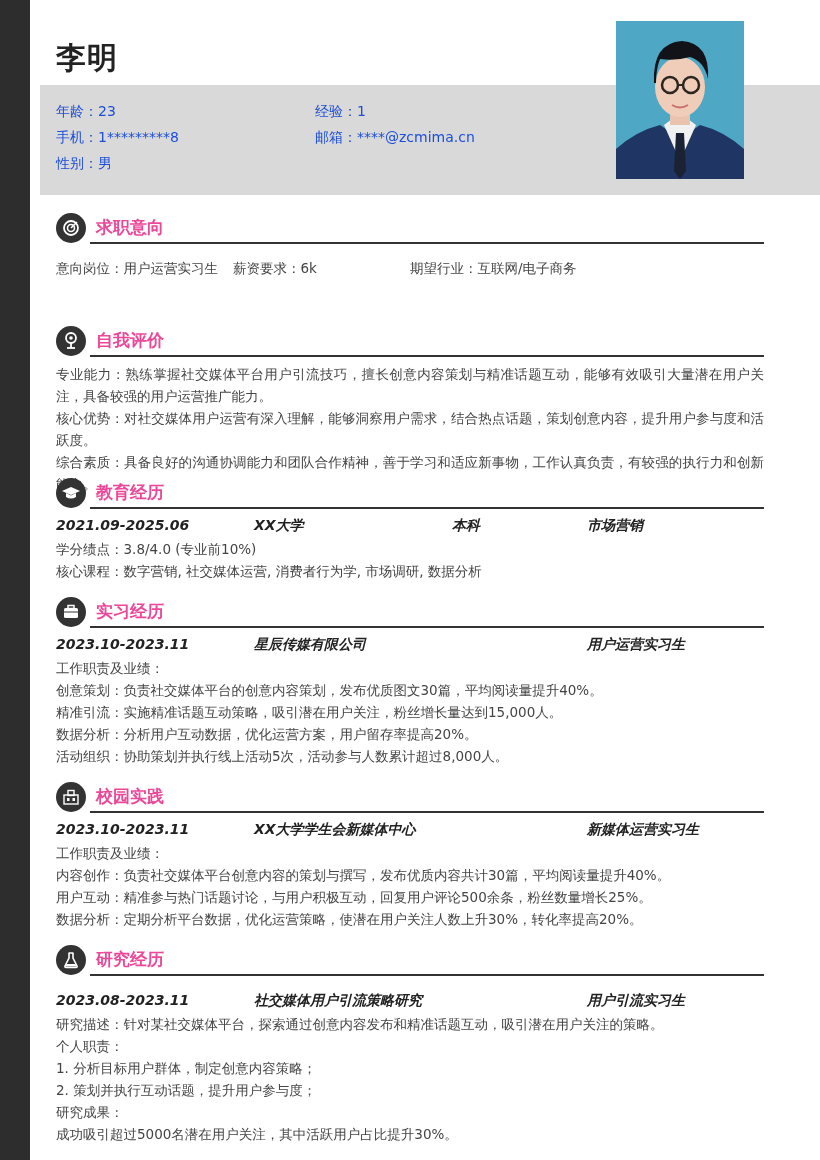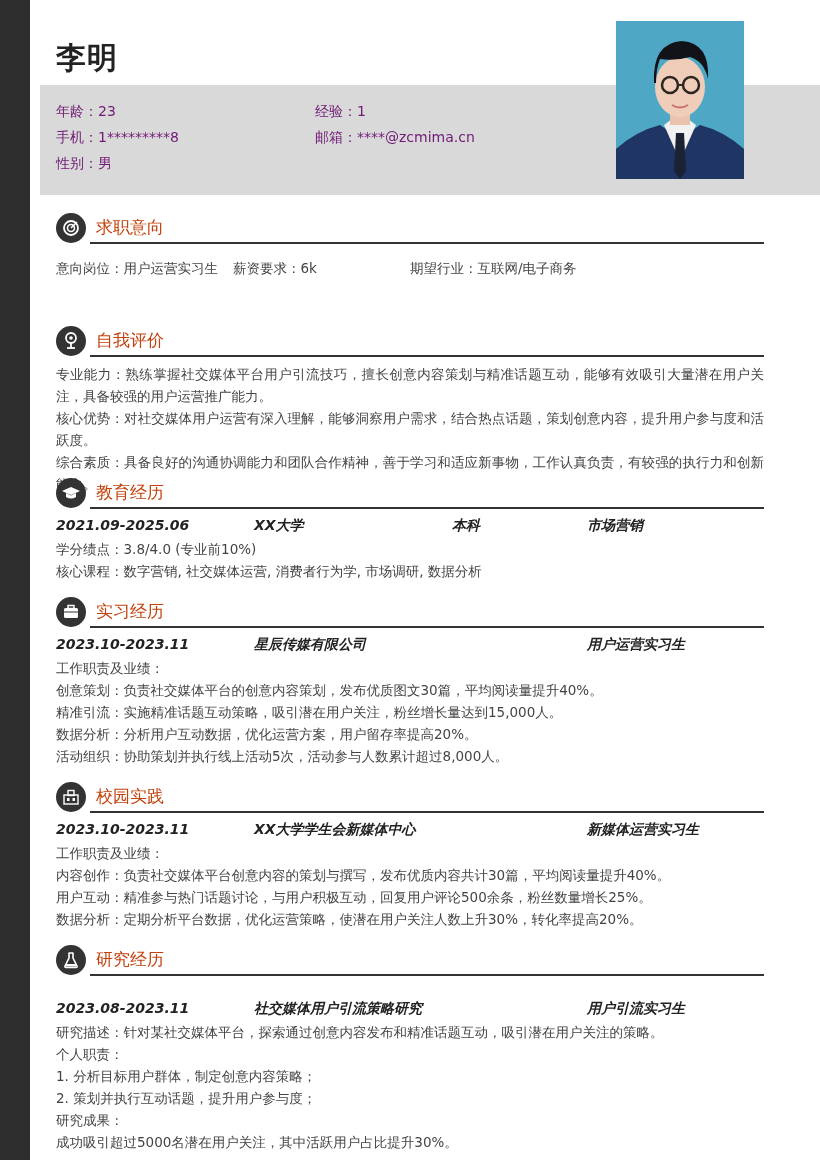--- a/index.html
+++ b/index.html
@@ -1,26 +1,26 @@
 <!DOCTYPE html>
 <html><head>
 <meta charset="utf-8">
 <style>
   * { box-sizing: border-box; margin: 0; padding: 0; }
   html, body { width: 820px; height: 1160px; overflow: hidden; background: #ffffff; }
   body { position: relative; font-family: "DejaVu Sans", "Liberation Sans", sans-serif; color: #333333; }
   .side-strip { position: absolute; left: 0; top: 0; width: 30px; height: 1160px; background: #2d2d2d; }
   .name { position: absolute; left: 56px; top: 38px; font-size: 30px; font-weight: bold; color: #222222; letter-spacing: 1px; }
   .info-band { position: absolute; left: 40px; top: 85px; width: 780px; height: 110px; background: #d9d9d9; }
-  .info-item { position: absolute; font-size: 14px; color: #701a75; line-height: 20px; }
+  .info-item { position: absolute; font-size: 14px; color: #1d4ed8; line-height: 20px; }
   .photo { position: absolute; left: 616px; top: 21px; width: 128px; height: 158px; background: #4fa6c4; overflow: hidden; }
   .section { position: absolute; left: 56px; width: 708px; }
   .sec-head { position: relative; height: 32px; }
   .sec-icon { position: absolute; left: 0; top: 0; width: 30px; height: 30px; border-radius: 50%; background: #333333; display: flex; align-items: center; justify-content: center; }
-  .sec-title { position: absolute; left: 40px; top: 3px; font-size: 17px; font-weight: normal; color: #c2410c; }
+  .sec-title { position: absolute; left: 40px; top: 3px; font-size: 17px; font-weight: bold; color: #ec4899; }
   .sec-line { position: absolute; left: 34px; right: 0; top: 29px; height: 1.5px; background: #333333; }
   .row { font-size: 13.5px; line-height: 22px; color: #444444; }
   .bold-row { position: relative; height: 24px; font-size: 14px; font-weight: bold; color: #222222; }
   .bold-row span { position: absolute; top: 3px; font-style: italic; }
   .para { font-size: 13.5px; line-height: 22px; color: #444444; text-align: justify; }
 </style>
 </head>
 <body>
 
 <div class="side-strip"></div>
@@ -163,21 +163,21 @@
   <div class="sec-head">
     <div class="sec-icon">
       <svg width="16" height="18" viewBox="0 0 16 18">
           <path d="M5.5 2 L10.5 2 M6 2 L6 7 L2 15 Q1.5 16.5 3 16.5 L13 16.5 Q14.5 16.5 14 15 L10 7 L10 2" fill="none" stroke="#fff" stroke-width="1.6"></path>
           <path d="M3.5 13 L12.5 13 L13.5 15.5 L2.5 15.5 Z" fill="#fff"></path>
         </svg>
     </div>
     <div class="sec-title">研究经历</div>
     <div class="sec-line"></div>
   </div>
-  <div class="bold-row" style="margin-top:20px;">
+  <div class="bold-row" style="margin-top:12px;">
     <span style="left:0;">2023.08-2023.11</span>
     <span style="left:198px;">社交媒体用户引流策略研究</span>
     <span style="left:531px;">用户引流实习生</span>
   </div>
   <div class="row">研究描述：针对某社交媒体平台，探索通过创意内容发布和精准话题互动，吸引潜在用户关注的策略。</div>
   <div class="row">个人职责：</div>
   <div class="row">1. 分析目标用户群体，制定创意内容策略；</div>
   <div class="row">2. 策划并执行互动话题，提升用户参与度；</div>
   <div class="row">研究成果：</div>
   <div class="row">成功吸引超过5000名潜在用户关注，其中活跃用户占比提升30%。</div>

